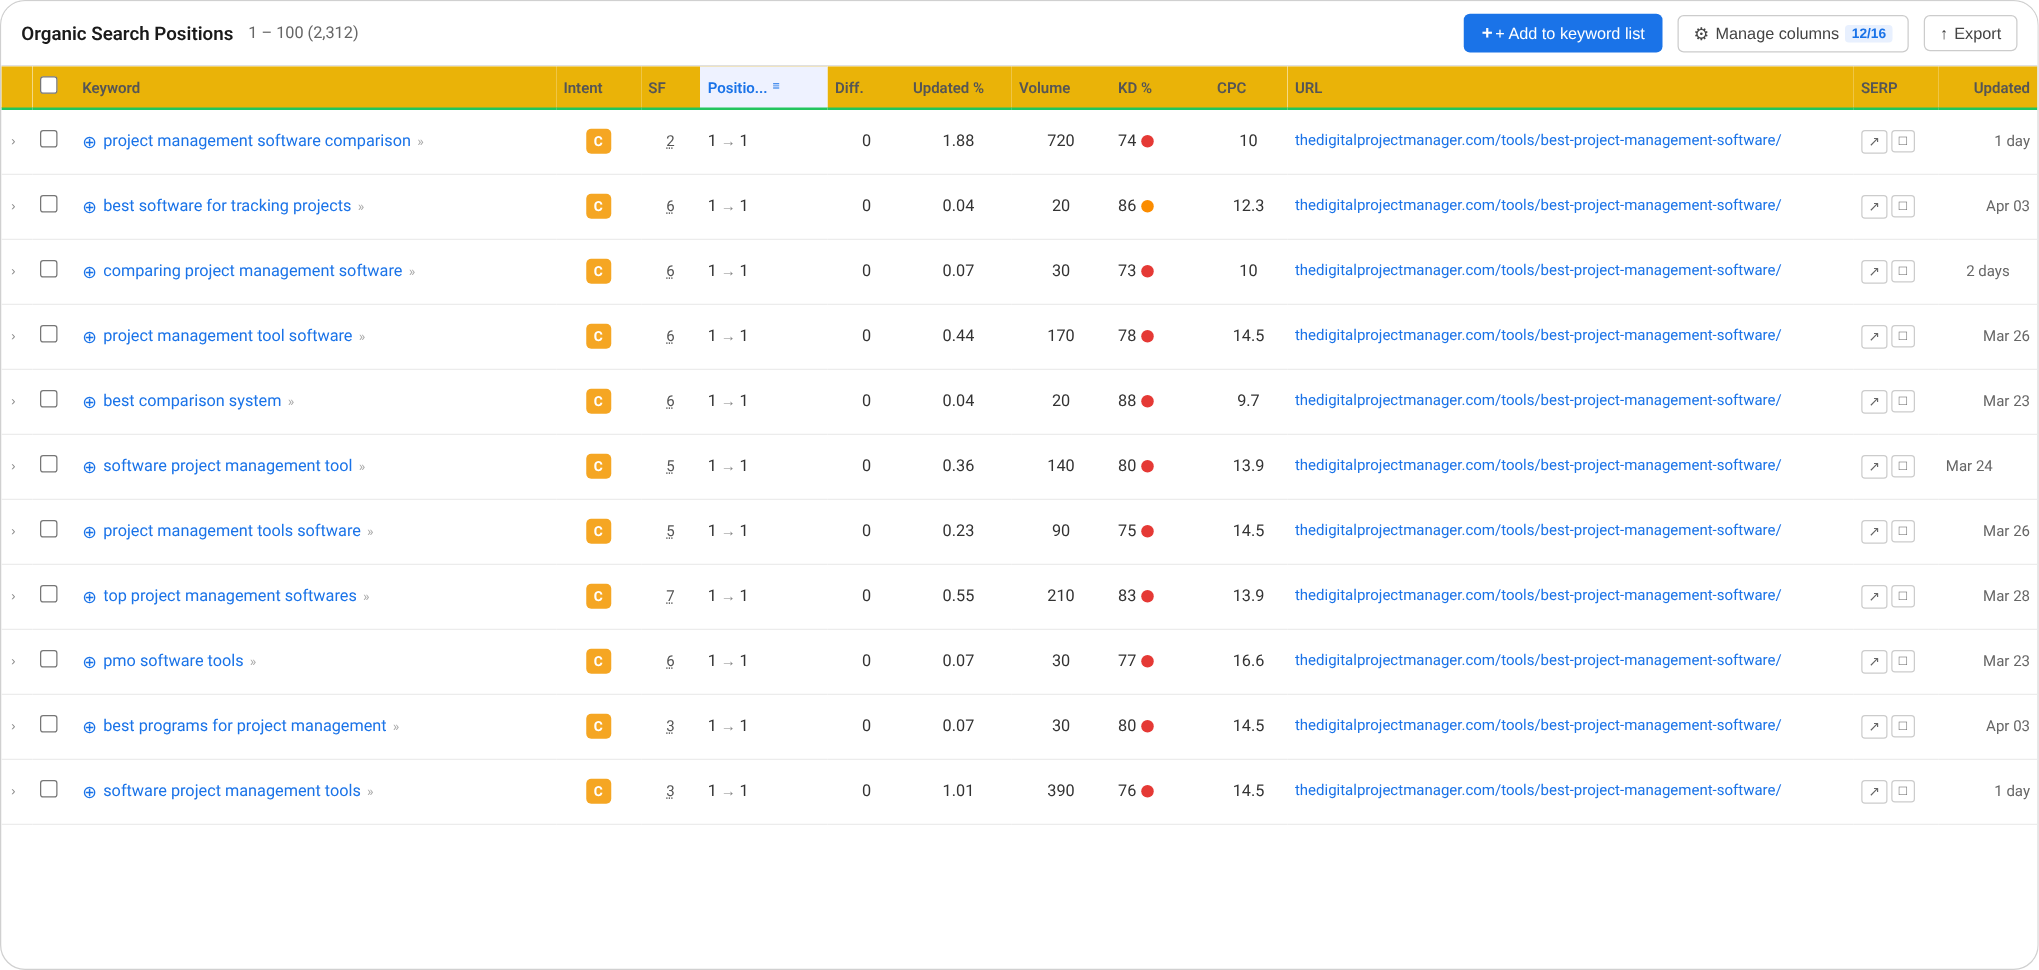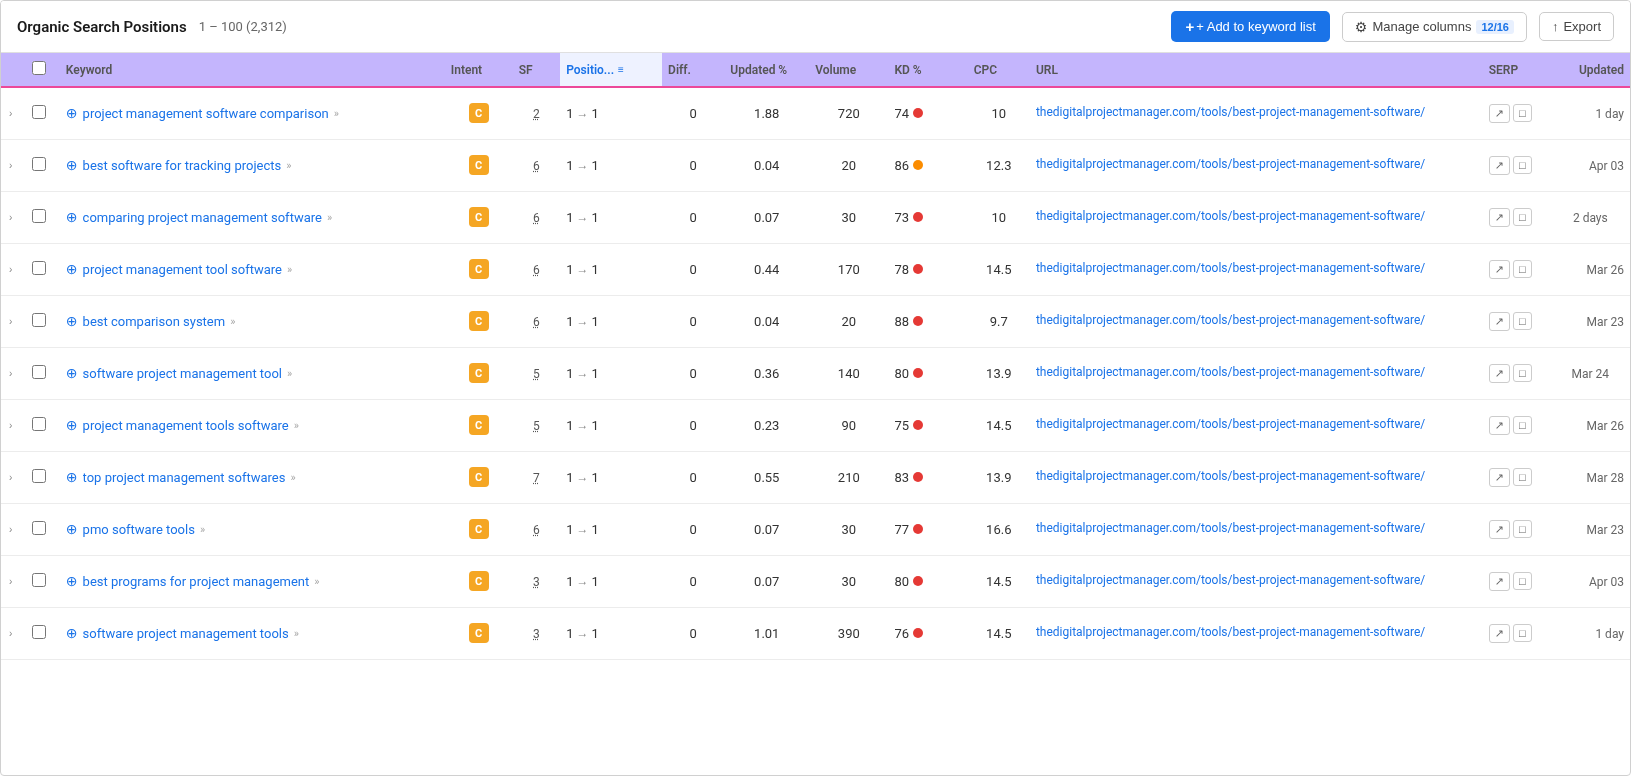--- a/index.html
+++ b/index.html
@@ -4,21 +4,21 @@
   <style>
     * { box-sizing: border-box; margin: 0; padding: 0; }
     body {
       font-family: -apple-system, BlinkMacSystemFont, 'Segoe UI', Roboto, sans-serif;
       font-size: 13px;
       background: #fff;
       color: #2d2d2d;
     }
     .container {
       border: 1px solid #d0d0d0;
-      border-radius: 4px;
+      border-radius: 20px;
       overflow: hidden;
       width: 1631px;
       min-height: 776px;
     }
     .toolbar {
       display: flex;
       align-items: center;
       padding: 10px 16px;
       border-bottom: 1px solid #e0e0e0;
       background: #fff;
@@ -83,22 +83,22 @@
       padding: 1px 5px;
       font-size: 11px;
       font-weight: 600;
     }
     table {
       width: 100%;
       border-collapse: collapse;
       table-layout: fixed;
     }
     thead tr {
-      background: #c4b5fd;
-      border-bottom: 2px solid #ec4899;
+      background: #eab308;
+      border-bottom: 2px solid #22c55e;
     }
     thead th {
       padding: 8px 6px;
       text-align: left;
       font-size: 12px;
       font-weight: 600;
       color: #555;
       white-space: nowrap;
       overflow: hidden;
       text-overflow: ellipsis;
@@ -666,21 +666,21 @@
     <td class="col-serp">
       <div class="serp-icons">
         <button class="serp-icon-btn" title="Open SERP">
           <span>↗</span>
         </button>
         <button class="serp-icon-btn" title="Screenshot">
           <span>□</span>
         </button>
       </div>
     </td>
-    <td class="col-updated" style="text-align:center;">
+    <td class="col-updated" style="text-align:left;">
       <span class="updated-text">Mar 24</span>
     </td>
   </tr>
           <tr>
     <td class="col-expand">
       <button class="expand-btn" title="Expand">›</button>
     </td>
     <td class="col-check">
       <input type="checkbox" style="">
     </td>

